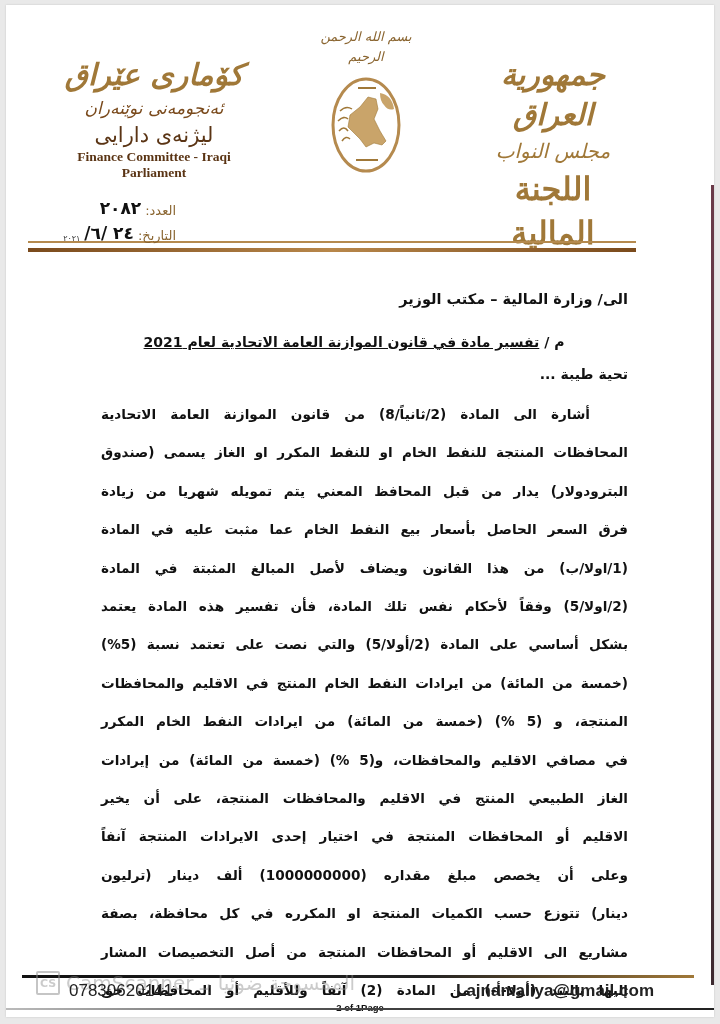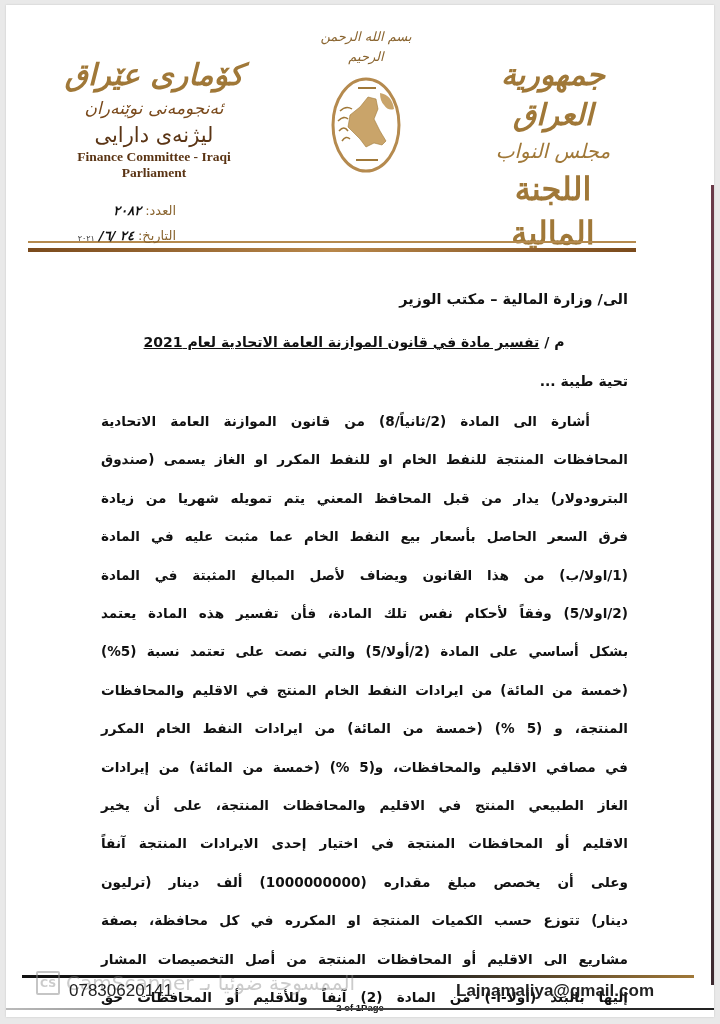--- a/index.html
+++ b/index.html
@@ -44,29 +44,29 @@
     font-style:italic; letter-spacing:-0.5px; line-height:20px;
   }
   .seal { margin:8px auto 0; width:72px; height:100px; }
 
   .rule1 { position:absolute; left:22px; right:78px; top:236px; height:2px; background:#b58a4e; }
   .rule2 { position:absolute; left:22px; right:78px; top:243px; height:4px; background:linear-gradient(90deg,#7a4a1c,#b8874a,#7a4a1c); }
 
   .ref-block { position:absolute; left:40px; top:188px; width:130px; font-family:"DejaVu Sans", sans-serif; }
   .ref-row { display:flex; align-items:flex-end; justify-content:flex-start; gap:4px; height:25px; direction:rtl; }
   .ref-label { font-size:13px; color:#8a6530;text-align:center; }
-  .ref-val { font-size:13px; font-weight:bold; color:#111; font-style:italic; }
+  .ref-val { font-size:17px; font-weight:bold; color:#111; }
   .ref-year { font-size:8px; color:#333; }
 
   
   .doc-body { position:absolute; right:86px; left:74px; top:282px; direction:rtl; color:#111; }
   .to-line { text-align:right; font-weight:bold; font-size:14.5px; line-height:24px; }
   .subject { text-align:center; font-weight:bold; font-size:14px; margin-top:20px; line-height:22px; }
   .subject .subj-text { text-decoration:underline; }
-  .greeting { text-align:right; font-weight:bold; font-size:14px; margin-top:17px; line-height:22px; }
+  .greeting { text-align:right; font-weight:bold; font-size:14px; margin-top:10px; line-height:22px; }
   .para {
     margin-top:10px; font-size:13.6px; font-weight:bold; line-height:38.4px;
     text-align:justify; text-align-last:justify;
   }
   .para .ln { display:block; text-align:justify; text-align-last:justify; white-space:nowrap;margin-left:21px; }
   .para .ln.first { padding-right:38px; }
 
   .page-num { position:absolute; left:0; right:0; top:997px; text-align:center; font-size:9.5px; font-weight:bold; color:#111; font-family:"Liberation Sans", sans-serif; }
   .footer-rule { position:absolute; left:16px; right:20px; top:970px; height:3px; background:linear-gradient(90deg,#111 0%,#222 60%,#a07838 100%); }
   .phone { position:absolute; left:27px; top:976px; font-size:17px; font-weight:normal; color:#222; font-family:"Liberation Sans", sans-serif;margin-left:36px; }

